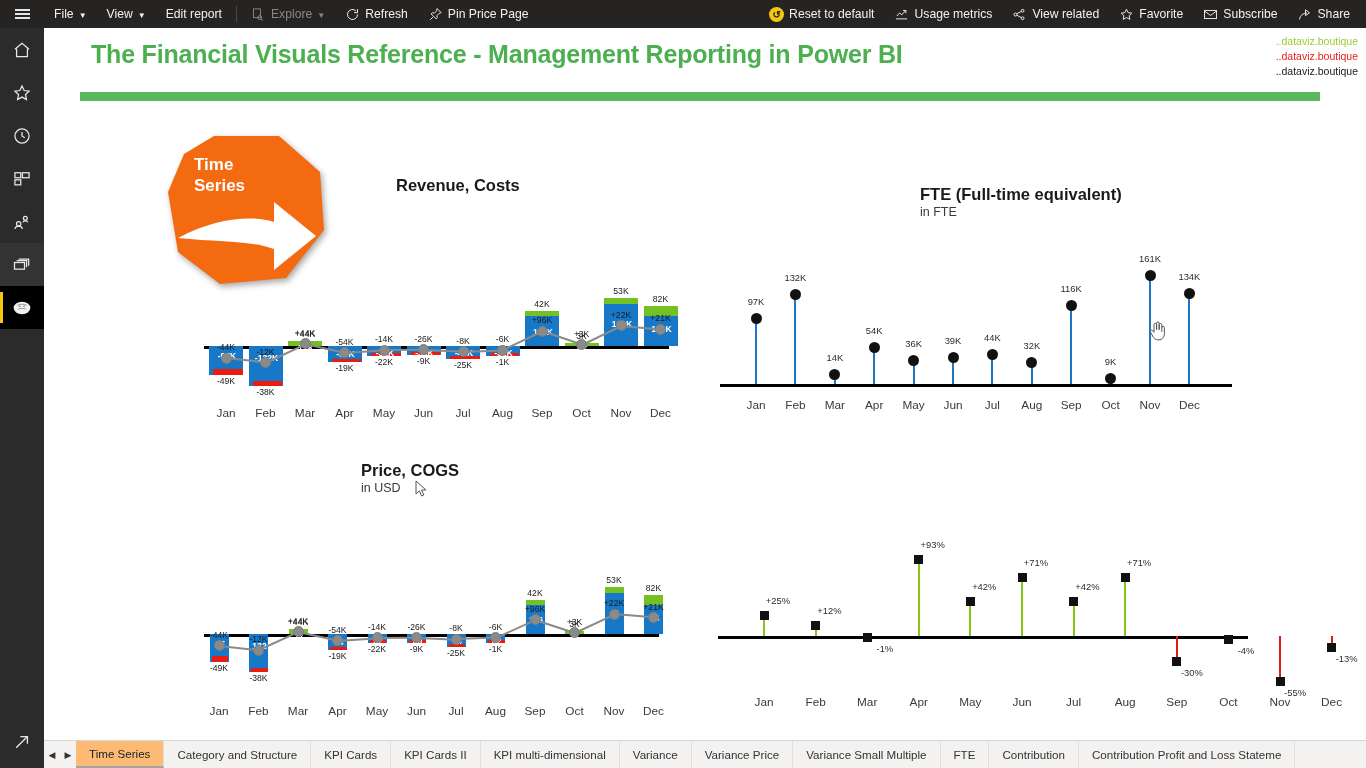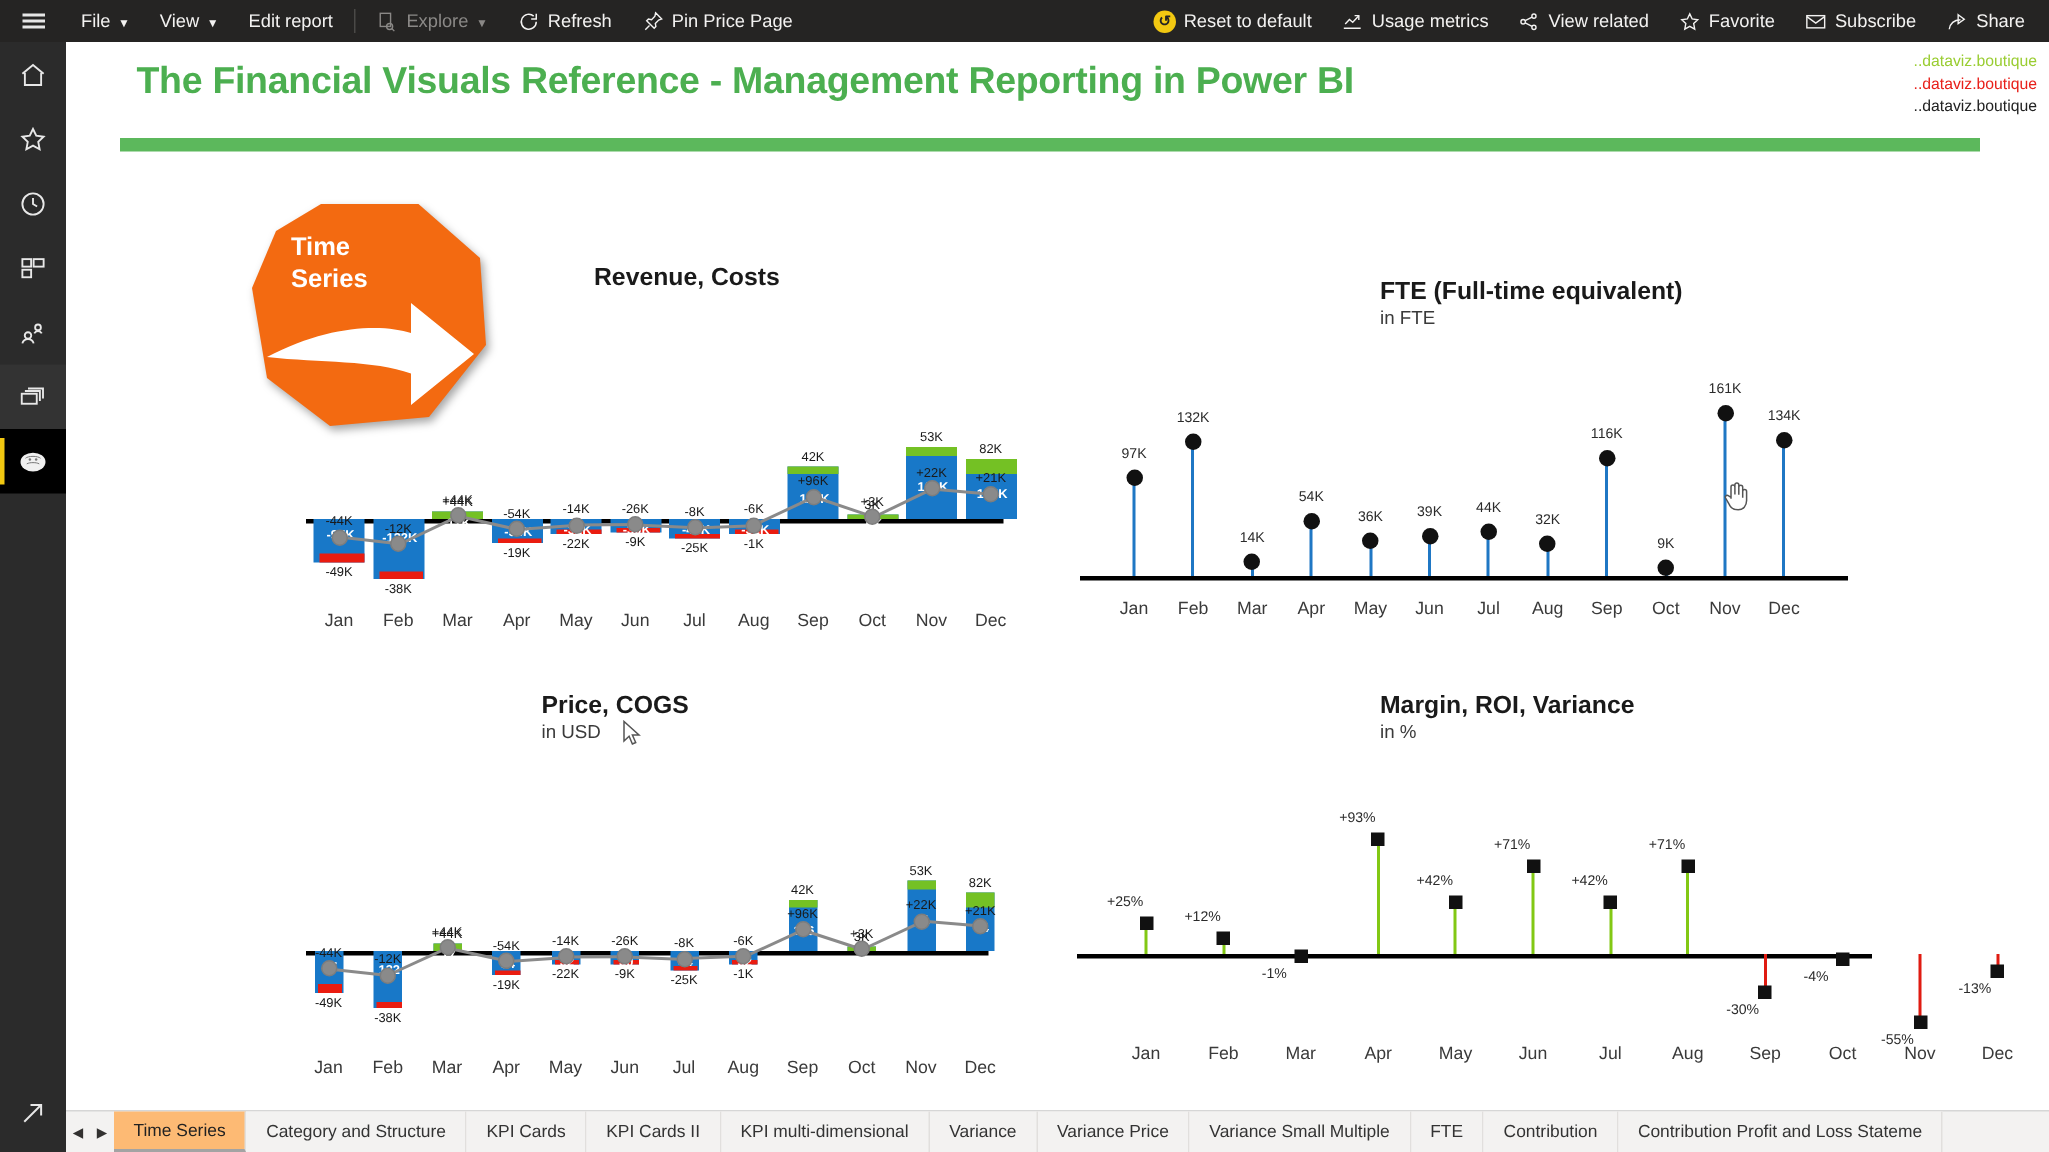--- a/index.html
+++ b/index.html
@@ -111,21 +111,21 @@
   
   .stem{ position:absolute; width:2px; background:#1f77c4; }
   .ldot{ position:absolute; width:11px; height:11px; border-radius:50%; background:#111; }
   .lval{ position:absolute; font-size:9.4px; color:#2b2b2b; text-align:center; white-space:nowrap;}
 
   
   .mstem{ position:absolute; width:2px; }
   .mstem.pos{ background:#82c814; }
   .mstem.neg{ background:#e01b11; }
   .msq{ position:absolute; width:9px; height:9px; background:#111; }
-  .mval{ position:absolute; font-size:9.4px; color:#2b2b2b; text-align:left; white-space:nowrap;}
+  .mval{ position:absolute; font-size:9.4px; color:#2b2b2b; text-align:right; white-space:nowrap;}
 
   
   .cursor-arrow{ position:absolute; width:13px; height:18px; }
   .cursor-hand{ position:absolute; width:17px; height:21px; }
 
   
   #pagebar{
     position:absolute; left:44px; bottom:0; width:1322px; height:28px;
     background:#f3f2f1; border-top:1px solid #d6d6d6;
     display:flex; align-items:stretch;
@@ -566,24 +566,20 @@
       <div class="cat" style="left:161px;top:194px;width:44px;">May</div>
       <div class="cat" style="left:200.5px;top:194px;width:44px;">Jun</div>
       <div class="cat" style="left:240px;top:194px;width:44px;">Jul</div>
       <div class="cat" style="left:279.5px;top:194px;width:44px;">Aug</div>
       <div class="cat" style="left:319px;top:194px;width:44px;">Sep</div>
       <div class="cat" style="left:358.5px;top:194px;width:44px;">Oct</div>
       <div class="cat" style="left:398px;top:194px;width:44px;">Nov</div>
       <div class="cat" style="left:437.5px;top:194px;width:44px;">Dec</div>
     </div>
 
-  <div class="panel" style="left:876px; top:433px; width:420px;">
-    <div class="p-title">Margin, ROI, Variance</div>
-    <div class="p-sub">in %</div>
-  </div>
   <div class="plot" id="plot-margin" style="position:absolute; left:666px; top:482px; width:560px; height:190px;">
       <div class="axis" style="left:8px;top:126px;width:530px;"></div>
       <div class="mstem pos" style="left:53px;top:105.5px;height:20.5px;"></div>
       <div class="msq" style="left:49.5px;top:100.5px;"></div>
       <div class="mval" style="left:28px;top:84.5px;width:52px;">+25%</div>
       <div class="cat" style="left:28px;top:185px;width:52px;">Jan</div>
       <div class="mstem pos" style="left:104.6px;top:116.16px;height:9.84px;"></div>
       <div class="msq" style="left:101.1px;top:111.16px;"></div>
       <div class="mval" style="left:79.6px;top:95.16px;width:52px;">+12%</div>
       <div class="cat" style="left:79.6px;top:185px;width:52px;">Feb</div>

